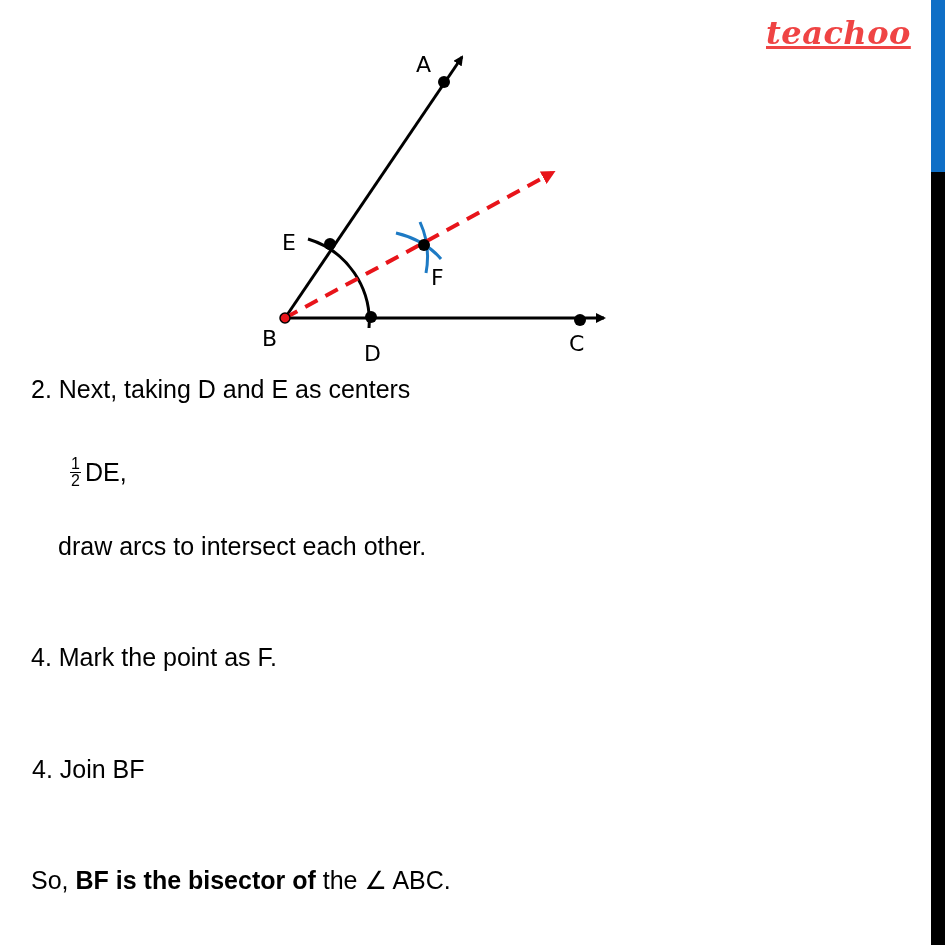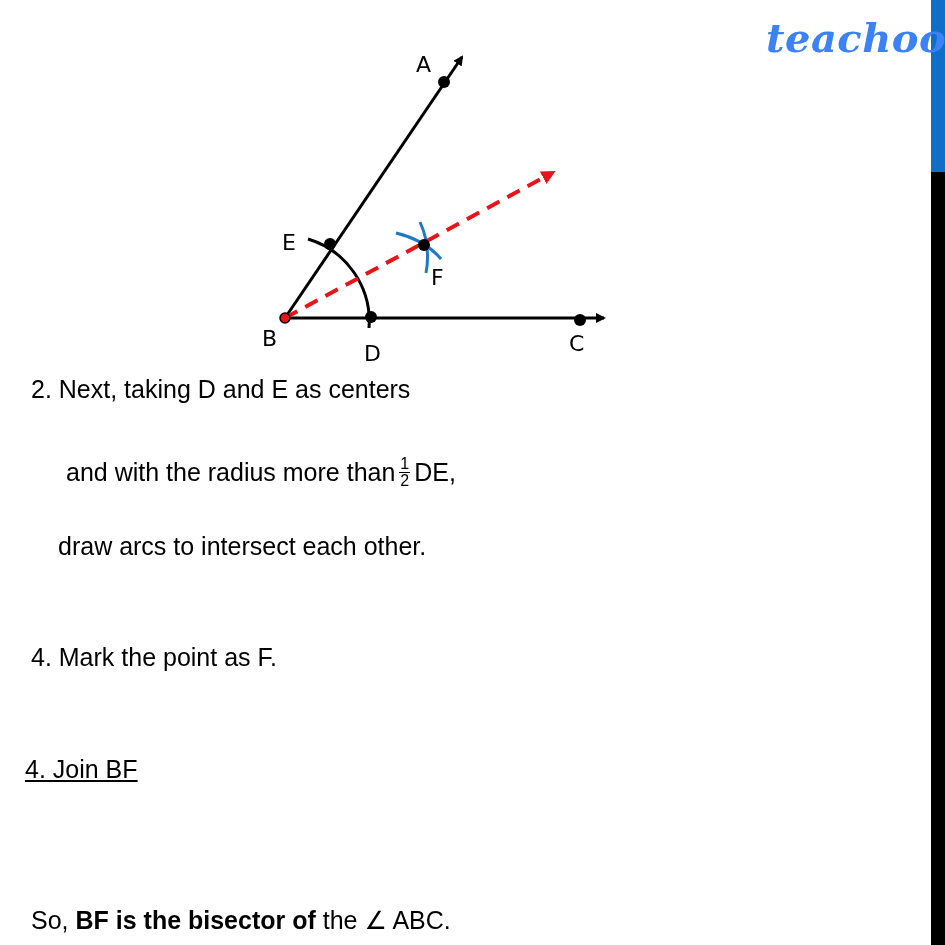--- a/index.html
+++ b/index.html
@@ -1,21 +1,21 @@
 <!DOCTYPE html>
 <html><head>
 <meta charset="utf-8">
 <style>
   html, body { margin:0; padding:0; }
   body { width:945px; height:945px; background:#ffffff; position:relative; overflow:hidden;
          font-family:"Liberation Sans", "DejaVu Sans", sans-serif; color:#000; }
   .sidebar-blue { position:absolute; left:931px; top:0; width:14px; height:172px; background:#0f6fc6; }
   .sidebar-black { position:absolute; left:931px; top:172px; width:14px; height:773px; background:#000; }
   .logo { position:absolute; left:766px; top:14px; font-family:"DejaVu Serif", serif; font-style:italic;
-          font-weight:bold; font-size:40px; letter-spacing:0.5px; color:#3b82f6; }
+          font-weight:bold; font-size:32px; letter-spacing:0.5px; color:#ef4444;text-decoration:underline; }
   svg.diagram { position:absolute; left:0; top:0; }
   .lbl { font-family:"DejaVu Sans", sans-serif; font-size:22px; fill:#000; }
   .step { position:absolute; font-size:25px; line-height:30px; white-space:nowrap; }
   .frac { display:inline-block; vertical-align:middle; text-align:center; font-size:16px; line-height:16px; margin:0 4px; position:relative; top:-2px; }
   .frac .num { display:block; border-bottom:1.5px solid #000; padding:0 1px; }
   .frac .den { display:block; }
   b { font-weight:bold; }
 </style>
 </head>
 <body>
@@ -57,26 +57,26 @@
   <text class="lbl" x="282" y="250">E</text>
   <text class="lbl" x="431" y="285">F</text>
   <text class="lbl" x="262" y="346">B</text>
   <text class="lbl" x="364" y="361">D</text>
   <text class="lbl" x="569" y="351">C</text>
 </svg>
 
 <div class="step" style="left:31px; top:374px;text-align:center;">2. Next, taking D and E as centers</div>
 
 <div class="step" style="left:66px; top:457px;">
-  <span>and with the radius more than</span><span class="frac"><span class="num">1</span><span class="den">2</span></span><span>DE,</span>
+  <span class="frac"><span class="num">1</span><span class="den">2</span></span><span>DE,</span>
 </div>
 
 <div class="step" style="left:58px; top:531px;">draw arcs to intersect each other.</div>
 
 <div class="step" style="left:31px; top:642px;">4. Mark the point as F.</div>
 
-<div class="step" style="left:25px; top:754px;text-decoration:underline;">4. Join BF</div>
+<div class="step" style="left:32px; top:754px;">4. Join BF</div>
 
-<div class="step" style="left:31px; top:865px;margin-top:40px;">
+<div class="step" style="left:31px; top:865px;">
   <span>So,</span>
   <b>BF is the bisector of</b>
   <span>the ∠ ABC.</span>
 </div>
 
 </body></html>

